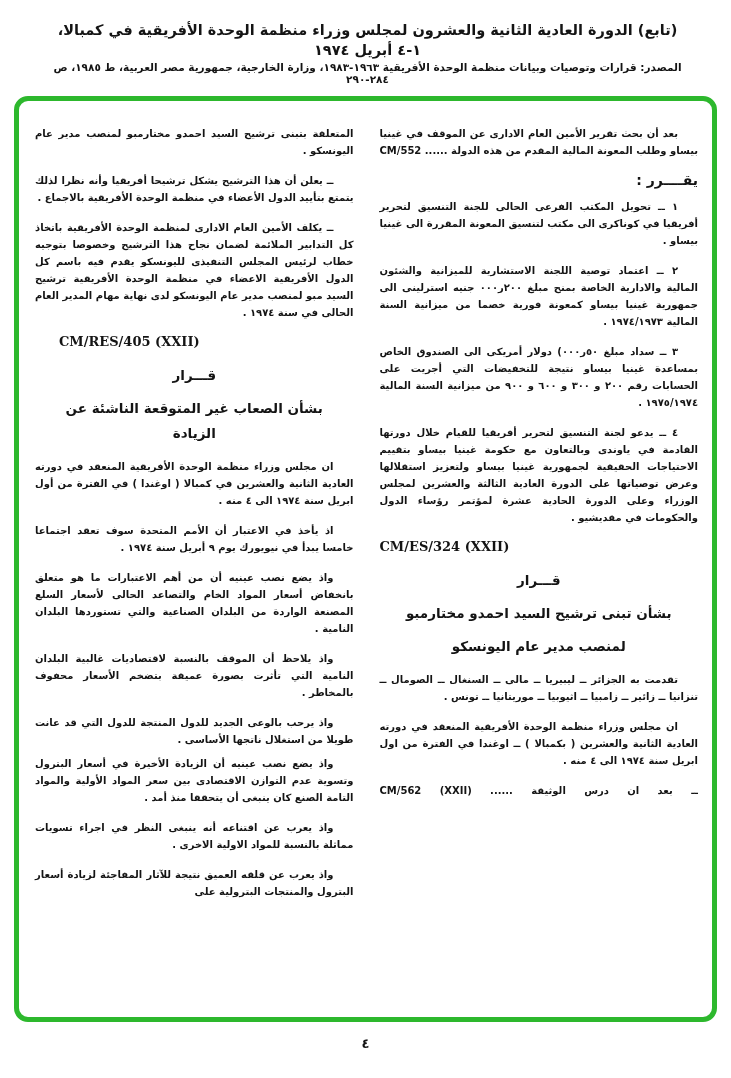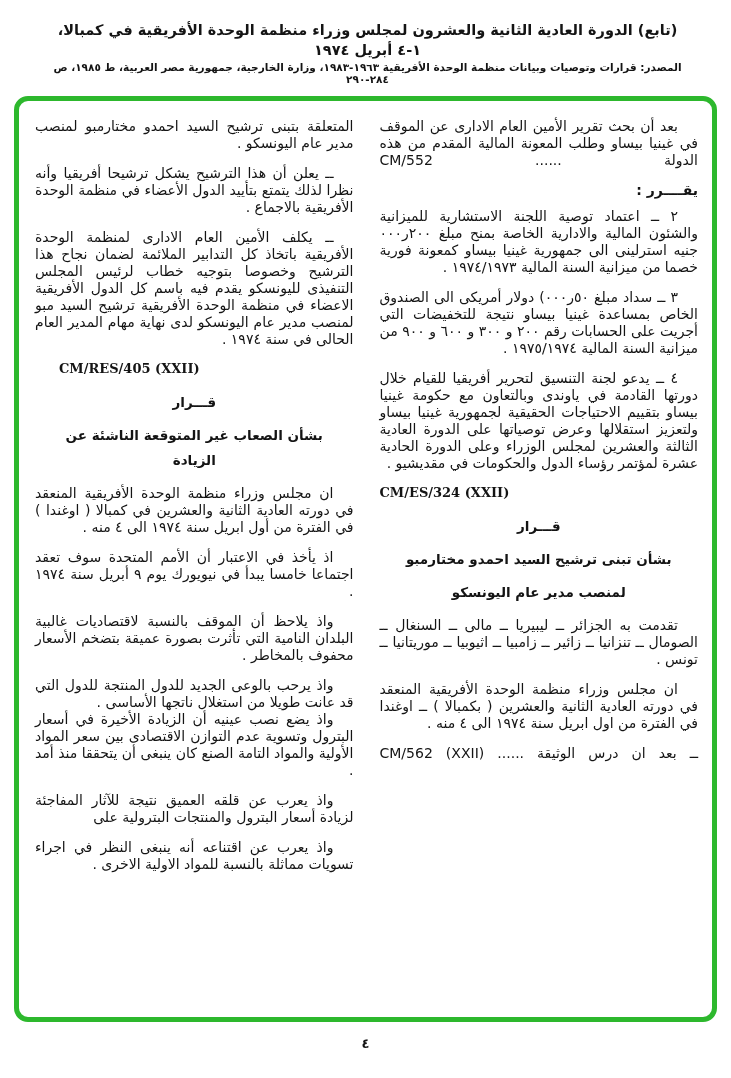--- a/index.html
+++ b/index.html
@@ -36,25 +36,25 @@
   .columns {
     display: flex; direction: rtl;
     gap: 26px;
     padding: 17px 14px 10px 16px;
     height: 100%;
   }
   .col { flex: 1 1 0; min-width: 0; }
 
   
   .para {
-    font-size: 14px; font-weight: normal;
+    font-size: 10px; font-weight: bold;
     line-height: 17px;
     text-align: justify;
     text-indent: 20px;
-    margin: 0 0 13px 0;
+    margin: 7px 0 13px 0;
   }
   .para.no-indent { text-indent: 0; }
   .para.tight { margin-bottom: 0; }
   .para.spread-last { text-align-last: justify; }
 
   .subhead {
     font-size: 14px; font-weight: bold;
     margin: 2px 0 10px 0;
   }
 
@@ -88,20 +88,21 @@
     <div class="header-title">(تابع) الدورة العادية الثانية والعشرون لمجلس وزراء منظمة الوحدة الأفريقية في كمبالا، ١-٤ أبريل ١٩٧٤</div>
     <div class="header-source">المصدر: قرارات وتوصيات وبيانات منظمة الوحدة الأفريقية ١٩٦٣-١٩٨٣، وزارة الخارجية، جمهورية مصر العربية، ط ١٩٨٥، ص ٢٨٤-٢٩٠</div>
   </div>
 
   <div class="frame" style="border-color: rgb(45, 184, 45);">
     <div class="columns">
 
       <div class="col">
         <p class="para spread-last">بعد أن بحث تقرير الأمين العام الادارى عن الموقف في غينيا بيساو وطلب المعونة المالية المقدم من هذه الدولة ...... CM/552</p>
         <div class="subhead">يقــــرر :</div>
+        <p class="para">١ ــ تحويل المكتب الفرعى الحالى للجنة التنسيق لتحرير أفريقيا في كوناكرى الى مكتب لتنسيق المعونة المقررة الى غينيا بيساو .</p>
         <p class="para">٢ ــ اعتماد توصية اللجنة الاستشارية للميزانية والشئون المالية والادارية الخاصة بمنح مبلغ ٢٠٠ر٠٠٠ جنيه استرلينى الى جمهورية غينيا بيساو كمعونة فورية خصما من ميزانية السنة المالية ١٩٧٤/١٩٧٣ .</p>
         <p class="para">٣ ــ سداد مبلغ ٥٠ر٠٠٠) دولار أمريكى الى الصندوق الخاص بمساعدة غينيا بيساو نتيجة للتخفيضات التي أجريت على الحسابات رقم ٢٠٠ و ٣٠٠ و ٦٠٠ و ٩٠٠ من ميزانية السنة المالية ١٩٧٥/١٩٧٤ .</p>
         <p class="para">٤ ــ يدعو لجنة التنسيق لتحرير أفريقيا للقيام خلال دورتها القادمة في ياوندى وبالتعاون مع حكومة غينيا بيساو بتقييم الاحتياجات الحقيقية لجمهورية غينيا بيساو ولتعزيز استقلالها وعرض توصياتها على الدورة العادية الثالثة والعشرين لمجلس الوزراء وعلى الدورة الحادية عشرة لمؤتمر رؤساء الدول والحكومات في مقديشيو .</p>
         <div class="docref">CM/ES/324 (XXII)</div>
         <div class="res-heading">
           <p class="res-title">قـــرار</p>
           <p class="res-title">بشأن تبنى ترشيح السيد احمدو مختارمبو</p>
           <p class="res-title">لمنصب مدير عام اليونسكو</p>
         </div>
         <p class="para">تقدمت به الجزائر ــ ليبيريا ــ مالى ــ السنغال ــ الصومال ــ تنزانيا ــ زائير ــ زامبيا ــ اثيوبيا ــ موريتانيا ــ تونس .</p>
@@ -113,25 +114,26 @@
         <p class="para no-indent">المتعلقة بتبنى ترشيح السيد احمدو مختارمبو لمنصب مدير عام اليونسكو .</p>
         <p class="para">ــ يعلن أن هذا الترشيح يشكل ترشيحا أفريقيا وأنه نظرا لذلك يتمتع بتأييد الدول الأعضاء في منظمة الوحدة الأفريقية بالاجماع .</p>
         <p class="para">ــ يكلف الأمين العام الادارى لمنظمة الوحدة الأفريقية باتخاذ كل التدابير الملائمة لضمان نجاح هذا الترشيح وخصوصا بتوجيه خطاب لرئيس المجلس التنفيذى لليونسكو يقدم فيه باسم كل الدول الأفريقية الاعضاء في منظمة الوحدة الأفريقية ترشيح السيد مبو لمنصب مدير عام اليونسكو لدى نهاية مهام المدير العام الحالى في سنة ١٩٧٤ .</p>
         <div class="docref indented">CM/RES/405 (XXII)</div>
         <div class="res-heading">
           <p class="res-title">قـــرار</p>
           <p class="res-title">بشأن الصعاب غير المتوقعة الناشئة عن الزيادة</p>
         </div>
         <p class="para">ان مجلس وزراء منظمة الوحدة الأفريقية المنعقد في دورته العادية الثانية والعشرين في كمبالا ( اوغندا ) في الفترة من أول ابريل سنة ١٩٧٤ الى ٤ منه .</p>
         <p class="para">اذ يأخذ في الاعتبار أن الأمم المتحدة سوف تعقد اجتماعا خامسا يبدأ في نيويورك يوم ٩ أبريل سنة ١٩٧٤ .</p>
+        <p class="para">واذ يضع نصب عينيه أن من أهم الاعتبارات ما هو متعلق بانخفاض أسعار المواد الخام والتصاعد الحالى لأسعار السلع المصنعة الواردة من البلدان الصناعية والتي تستوردها البلدان النامية .</p>
         <p class="para">واذ يلاحظ أن الموقف بالنسبة لاقتصاديات غالبية البلدان النامية التي تأثرت بصورة عميقة بتضخم الأسعار محفوف بالمخاطر .</p>
         <p class="para tight">واذ يرحب بالوعى الجديد للدول المنتجة للدول التي قد عانت طويلا من استغلال ناتجها الأساسى .</p>
         <p class="para">واذ يضع نصب عينيه أن الزيادة الأخيرة في أسعار البترول وتسوية عدم التوازن الاقتصادى بين سعر المواد الأولية والمواد التامة الصنع كان ينبغى أن يتحققا منذ أمد .</p>
+        <p class="para">واذ يعرب عن اقتناعه أنه ينبغى النظر في اجراء تسويات مماثلة بالنسبة للمواد الاولية الاخرى .</p>
         <p class="para">واذ يعرب عن قلقه العميق نتيجة للآثار المفاجئة لزيادة أسعار البترول والمنتجات البترولية على</p>
-        <p class="para">واذ يعرب عن اقتناعه أنه ينبغى النظر في اجراء تسويات مماثلة بالنسبة للمواد الاولية الاخرى .</p>
       </div>
 
     </div>
   </div>
 
   <div class="page-number">٤</div>
 
 </div>
 
 </body></html>

